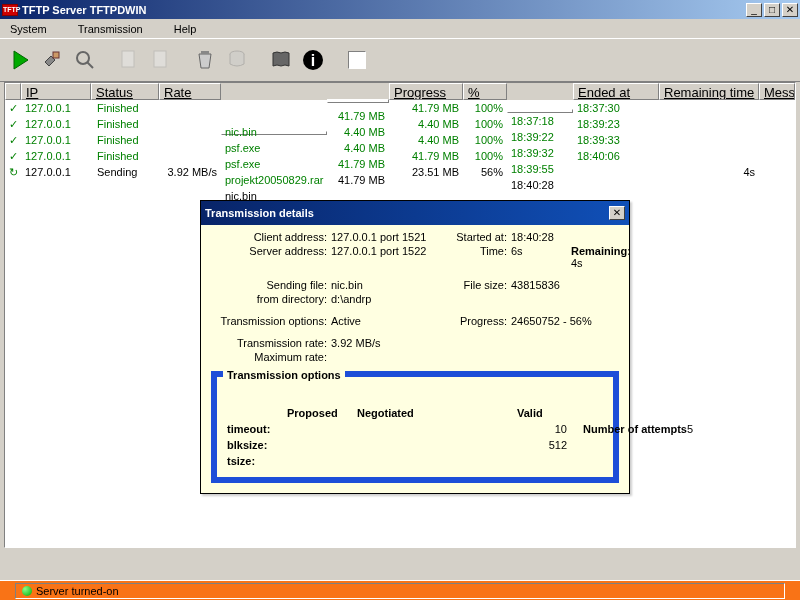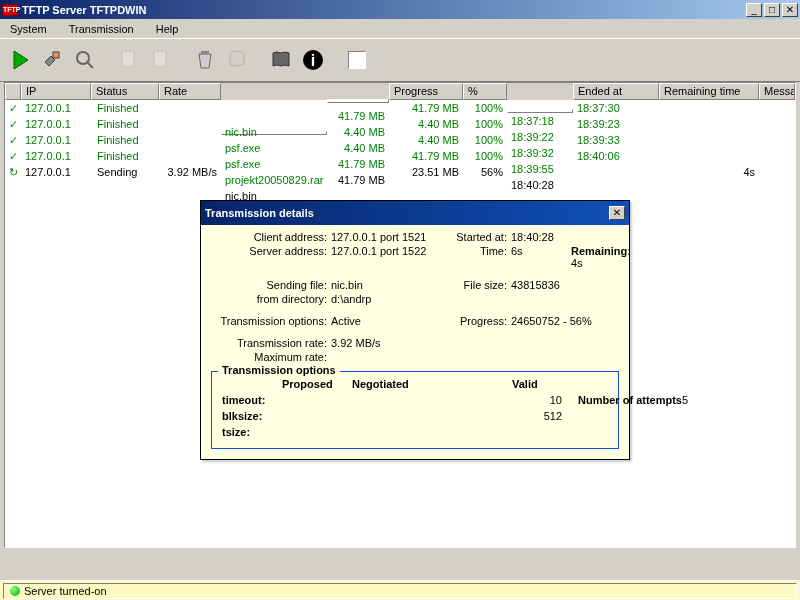--- a/index.html
+++ b/index.html
@@ -5,34 +5,34 @@
 * { box-sizing: border-box; margin: 0; padding: 0; font-family: Tahoma, Arial, sans-serif; }
 body { background: #d4d0c8; font-size: 11px; overflow: hidden; width: 800px; height: 600px; }
 
 
 .titlebar { height: 19px; background: linear-gradient(to right, #0a246a, #a6caf0); display: flex; align-items: center; padding: 0 2px; color: #fff; }
 .titlebar .app-icon { width: 16px; height: 12px; background: #c00; border: 1px solid #800; margin-right: 4px; font-size: 7px; text-align: center; line-height: 10px; color: #fff; font-weight: bold; }
 .titlebar .title { font-weight: bold; flex: 1; }
 .titlebar .win-btn { width: 16px; height: 14px; background: #d4d0c8; border: 1px solid; border-color: #fff #404040 #404040 #fff; margin-left: 2px; text-align: center; line-height: 11px; color: #000; font-family: Marlett, Arial; font-size: 10px; cursor: pointer; }
 
 
-.menubar { height: 19px; background: #d4d0c8; display: flex; align-items: center; padding: 0 4px; gap: 10px; }
+.menubar { height: 19px; background: #d4d0c8; display: flex; align-items: center; padding: 0 4px; gap: 19px; }
 .menubar .menu-item { padding: 2px 6px; cursor: pointer; }
 
 
 .toolbar { height: 44px; background: #d4d0c8; border-top: 1px solid #fff; border-bottom: 1px solid #808080; display: flex; align-items: center; padding: 0 6px; gap: 2px; }
 .toolbar .tb-btn { width: 30px; height: 30px; display: flex; align-items: center; justify-content: center; cursor: pointer; border: 1px solid transparent; }
 .toolbar .sep { width: 10px; }
 .toolbar svg { width: 24px; height: 24px; }
 .toolbar .disabled { opacity: .45; cursor: default; }
 
 
 .list-area { border: 1px solid; border-color: #808080 #fff #fff #808080; margin: 0 4px; height: 466px; background: #fff; display: flex; flex-direction: column; }
 .list-header { display: flex; background: #d4d0c8; height: 17px; }
-.list-header .col { border: 1px solid; border-color: #fff #808080 #808080 #fff; padding: 1px 4px; text-align: left; font-size: 11px; cursor: pointer; overflow: hidden; white-space: nowrap; }
+.list-header .col { border: 1px solid; border-color: #fff #808080 #808080 #fff; padding: 1px 4px; text-align: left; font-size: 13px; cursor: pointer; overflow: hidden; white-space: nowrap; text-decoration: underline; }
 .list-body { flex: 1; overflow: hidden; position: relative; }
 .row { display: flex; height: 16px; align-items: center; font-size: 11px; }
 .row .cell { padding: 0 4px; overflow: hidden; white-space: nowrap; }
 .row.finished { color: #008000; }
 .row .status-cell { padding-left: 6px; }
 .check { color: #008000; font-size: 11px; }
 .spin { color: #008000; font-size: 11px; }
 
 
 .c-ic { width: 16px; text-align: center; }
@@ -50,27 +50,27 @@
 
 
 .dialog { position: absolute; left: 200px; top: 200px; width: 430px; background: #ffffe1; border: 1px solid #000; box-shadow: 2px 2px 2px rgba(0,0,0,.2); }
 .dialog .dlg-title { height: 18px; background: linear-gradient(to right, #082468, #1050b8); color: #fff; font-weight: bold; display: flex; align-items: center; padding: 12px 4px; }
 .dialog .dlg-title span { flex: 1; }
 .dialog .dlg-close { width: 16px; height: 14px; background: #d4d0c8; border: 1px solid; border-color: #fff #404040 #404040 #fff; color: #000; text-align: center; font-size: 10px; line-height: 11px; cursor: pointer; font-weight: normal; }
 .dialog .dlg-body { padding: 6px 10px 10px 10px; font-size: 11px; }
 .dlg-grid { display: grid; grid-template-columns: 120px 110px 70px 60px 70px; row-gap: 2px; }
 .dlg-grid .lbl { text-align: right; font-weight: normal; padding-right: 4px; }
 .dlg-grid .val { text-align: left; }
-.fieldset { border: 1px solid #1d4ed8; padding: 6px 28px 10px 10px; margin-top: 8px; position: relative; }
+.fieldset { border: 6px solid #1d4ed8; padding: 6px 28px 10px 10px; margin-top: 8px; position: relative; }
 .fieldset .legend { position: absolute; top: -8px; left: 6px; background: #ffffe1; padding: 0 4px; font-weight: bold; }
-.opt-grid { display: grid; grid-template-columns: 60px 70px 80px 80px 50px 120px 20px; row-gap: 4px; }
+.opt-grid { display: grid; grid-template-columns: 60px 70px 80px 80px 50px 120px 20px; row-gap: 4px; margin-top: 24px; }
 .opt-grid .hdr { font-weight: bold; }
 
 
-.statusbar { position: absolute; bottom: 0; left: 0; right: 0; height: 20px; background: #fef9c3; border-top: 1px solid #fff; display: flex; align-items: center; padding: 0 3px; }
+.statusbar { position: absolute; bottom: 0; left: 0; right: 0; height: 20px; background: #f97316; border-top: 1px solid #fff; display: flex; align-items: center; padding: 0 15px; }
 .statusbar .panel { border: 1px solid; border-color: #808080 #fff #fff #808080; height: 16px; padding: 1px 6px; display: flex; align-items: center; font-size: 11px; }
 .statusbar .led { width: 10px; height: 10px; border-radius: 50%; background: radial-gradient(circle at 30% 30%, #8f8, #0a0); margin-right: 4px; }
 
 
 .toolbar .inset-box { width: 18px; height: 18px; border: 1px solid; border-color: #808080 #fff #fff #808080; background: #fff; margin-left: 6px; }
 </style>
 </head>
 <body>
 
 <div class="titlebar">

